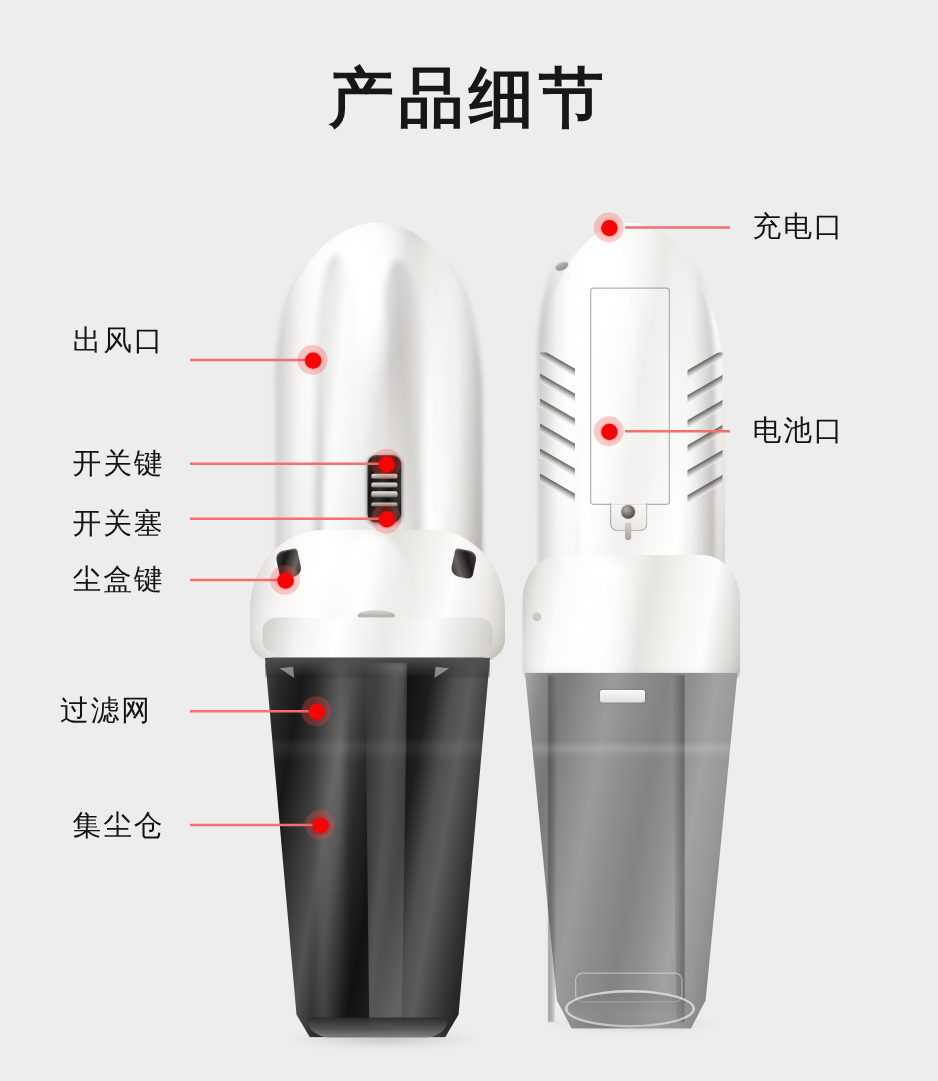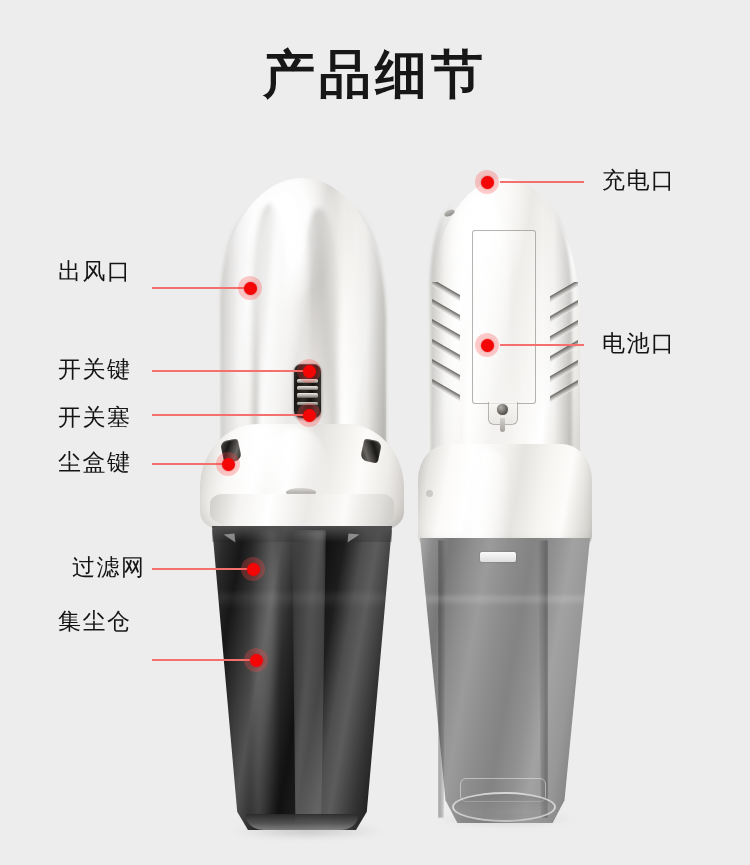--- a/index.html
+++ b/index.html
@@ -2,21 +2,21 @@
 <html><head>
 <meta charset="utf-8">
 <style>
   html,body{margin:0;padding:0;}
   body{
     width:750px;height:865px;
     background:#ededed;
     font-family:"DejaVu Sans","Liberation Sans",sans-serif;
     overflow:hidden;position:relative;
   }
-  #stage{position:absolute;left:0;top:0;width:682px;height:865px;font-family:Liberation Mono, monospace;}
+  #stage{position:absolute;left:0;top:0;width:682px;height:865px;}
 
   
   .title{
     position:absolute;left:0;top:48px;width:750px;
     text-align:center;
     font-size:52px;line-height:62px;
     font-weight:700;letter-spacing:4px;
     color:#171717;
     white-space:nowrap;
   }
@@ -471,25 +471,25 @@
   <div class="dot" style="left:309px;top:371px;"></div>
 
   <div class="label" style="left:58px;top:408px;">开关塞</div>
   <div class="leader" style="left:152px;top:414px;width:152px;"></div>
   <div class="dot" style="left:309px;top:415px;"></div>
 
   <div class="label" style="left:58px;top:453px;">尘盒键</div>
   <div class="leader" style="left:152px;top:463px;width:71px;"></div>
   <div class="dot" style="left:228px;top:464px;"></div>
 
-  <div class="label" style="left:72px;top:558px;">过滤网</div>
+  <div class="label" style="left:48px;top:558px;">过滤网</div>
   <div class="leader" style="left:152px;top:568px;width:96px;"></div>
   <div class="dot" style="left:253px;top:569px;"></div>
 
-  <div class="label" style="left:58px;top:612px;">集尘仓</div>
+  <div class="label" style="left:58px;top:650px;">集尘仓</div>
   <div class="leader" style="left:152px;top:659px;width:99px;"></div>
   <div class="dot" style="left:256px;top:660px;"></div>
 
   <div class="dot" style="left:487px;top:182px;"></div>
   <div class="leader" style="left:500px;top:181px;width:84px;"></div>
   <div class="label" style="left:602px;top:171px;">充电口</div>
 
   <div class="dot" style="left:487px;top:345px;"></div>
   <div class="leader" style="left:500px;top:344px;width:84px;"></div>
   <div class="label" style="left:602px;top:334px;">电池口</div>

